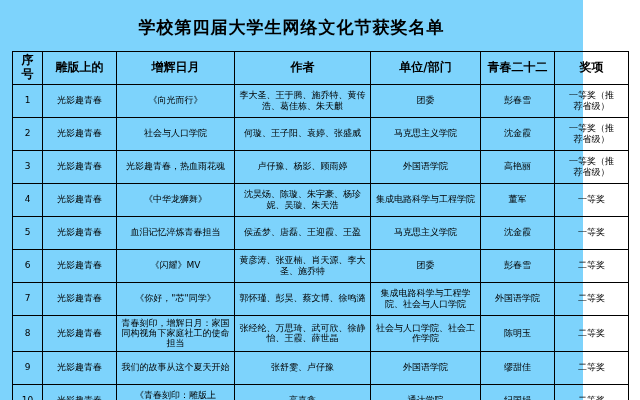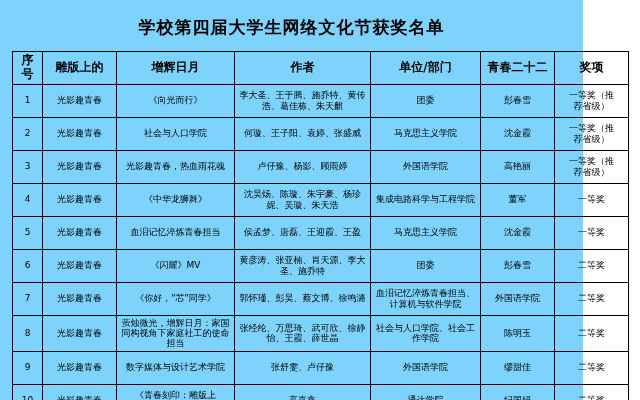--- a/index.html
+++ b/index.html
@@ -156,37 +156,37 @@
         <td>黄彦涛、张亚楠、肖天源、李大圣、施乔特</td>
         <td>团委</td>
         <td>彭春雪</td>
         <td class="cell-prize">二等奖</td>
       </tr>
       <tr>
         <td class="cell-no">7</td>
         <td>光影趣青春</td>
         <td>《你好，"芯"同学》</td>
         <td>郭怀瑾、彭昊、蔡文博、徐鸣潞</td>
-        <td>血泪记忆淬炼青春担当、计算机与软件学院</td>
+        <td>集成电路科学与工程学院、社会与人口学院</td>
         <td>外国语学院</td>
         <td class="cell-prize">二等奖</td>
       </tr>
       <tr>
         <td class="cell-no">8</td>
         <td>光影趣青春</td>
-        <td>萤烛微光，增辉日月：家国同构视角下家庭社工的使命担当</td>
+        <td>青春刻印，增辉日月：家国同构视角下家庭社工的使命担当</td>
         <td>张经纶、万思琦、武可欣、徐静怡、王霞、薛世晶</td>
         <td>社会与人口学院、社会工作学院</td>
         <td>陈明玉</td>
         <td class="cell-prize">二等奖</td>
       </tr>
       <tr>
         <td class="cell-no">9</td>
         <td>光影趣青春</td>
-        <td>数字媒体与设计艺术学院</td>
+        <td>我们的故事从这个夏天开始</td>
         <td>张舒雯、卢仔豫</td>
         <td>外国语学院</td>
         <td>缪甜佳</td>
         <td class="cell-prize">二等奖</td>
       </tr>
       <tr>
         <td class="cell-no">10</td>
         <td>光影趣青春</td>
         <td>《青春刻印：雕版上的"网"事新传》</td>
         <td>高嘉鑫</td>

